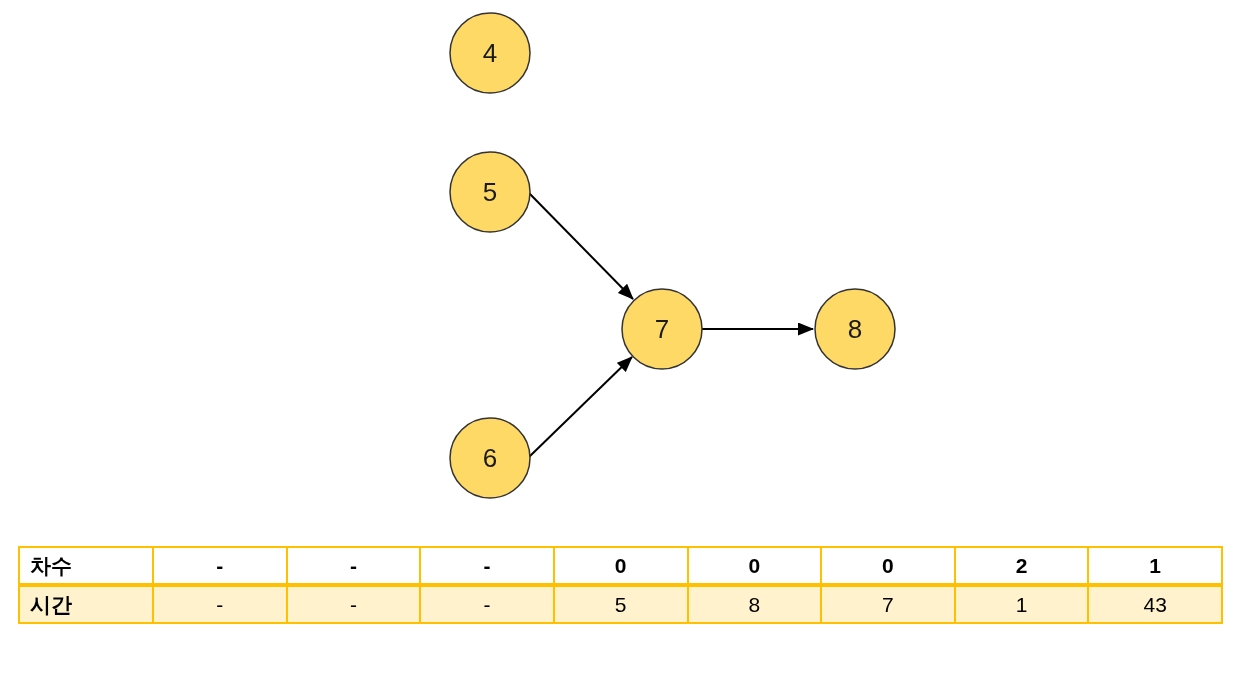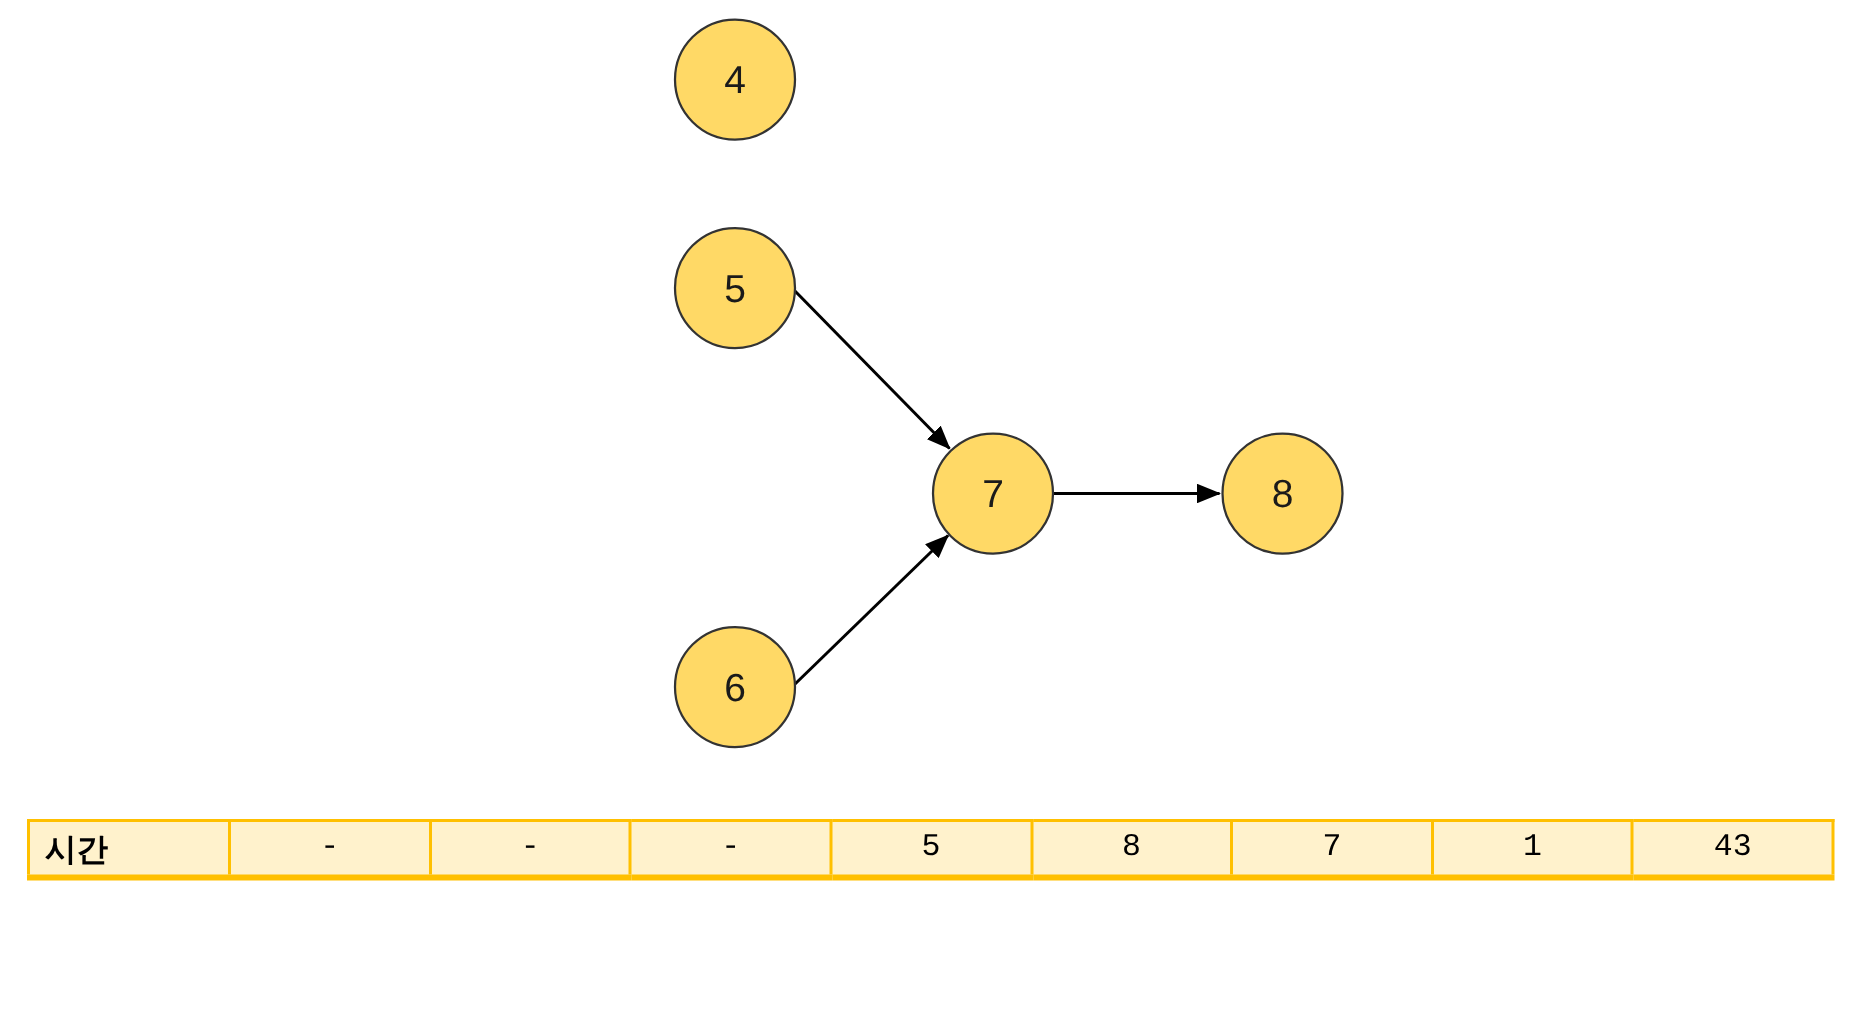--- a/index.html
+++ b/index.html
@@ -52,21 +52,20 @@
     padding-left: 10px;
     font-weight: 700;
   }
   .data-table tr:first-child th,
   .data-table tr:first-child td {
     border-bottom-width: 4px;
   }
   .data-table tr.banded th,
   .data-table tr.banded td {
     background: var(--band-fill);
-    font-family: Liberation Mono, monospace;
   }
   .data-table td.bold {
     font-weight: 700;
   }
 </style>
 </head>
 <body>
 
 <svg id="diagram" width="1248" height="540" viewBox="0 0 1248 540" xmlns="http://www.w3.org/2000/svg">
     <defs>
@@ -105,20 +104,31 @@
       <col>
       <col>
       <col>
       <col>
       <col>
       <col>
       <col>
       <col>
     </colgroup>
   <tbody id="table-body">
+      <tr>
+        <th>차수</th>
+        <td class="bold">-</td>
+        <td class="bold">-</td>
+        <td class="bold">-</td>
+        <td class="bold">0</td>
+        <td class="bold">0</td>
+        <td class="bold">0</td>
+        <td class="bold">2</td>
+        <td class="bold">1</td>
+      </tr>
       <tr class="banded">
         <th>시간</th>
         <td>-</td>
         <td>-</td>
         <td>-</td>
         <td>5</td>
         <td>8</td>
         <td>7</td>
         <td>1</td>
         <td>43</td>

